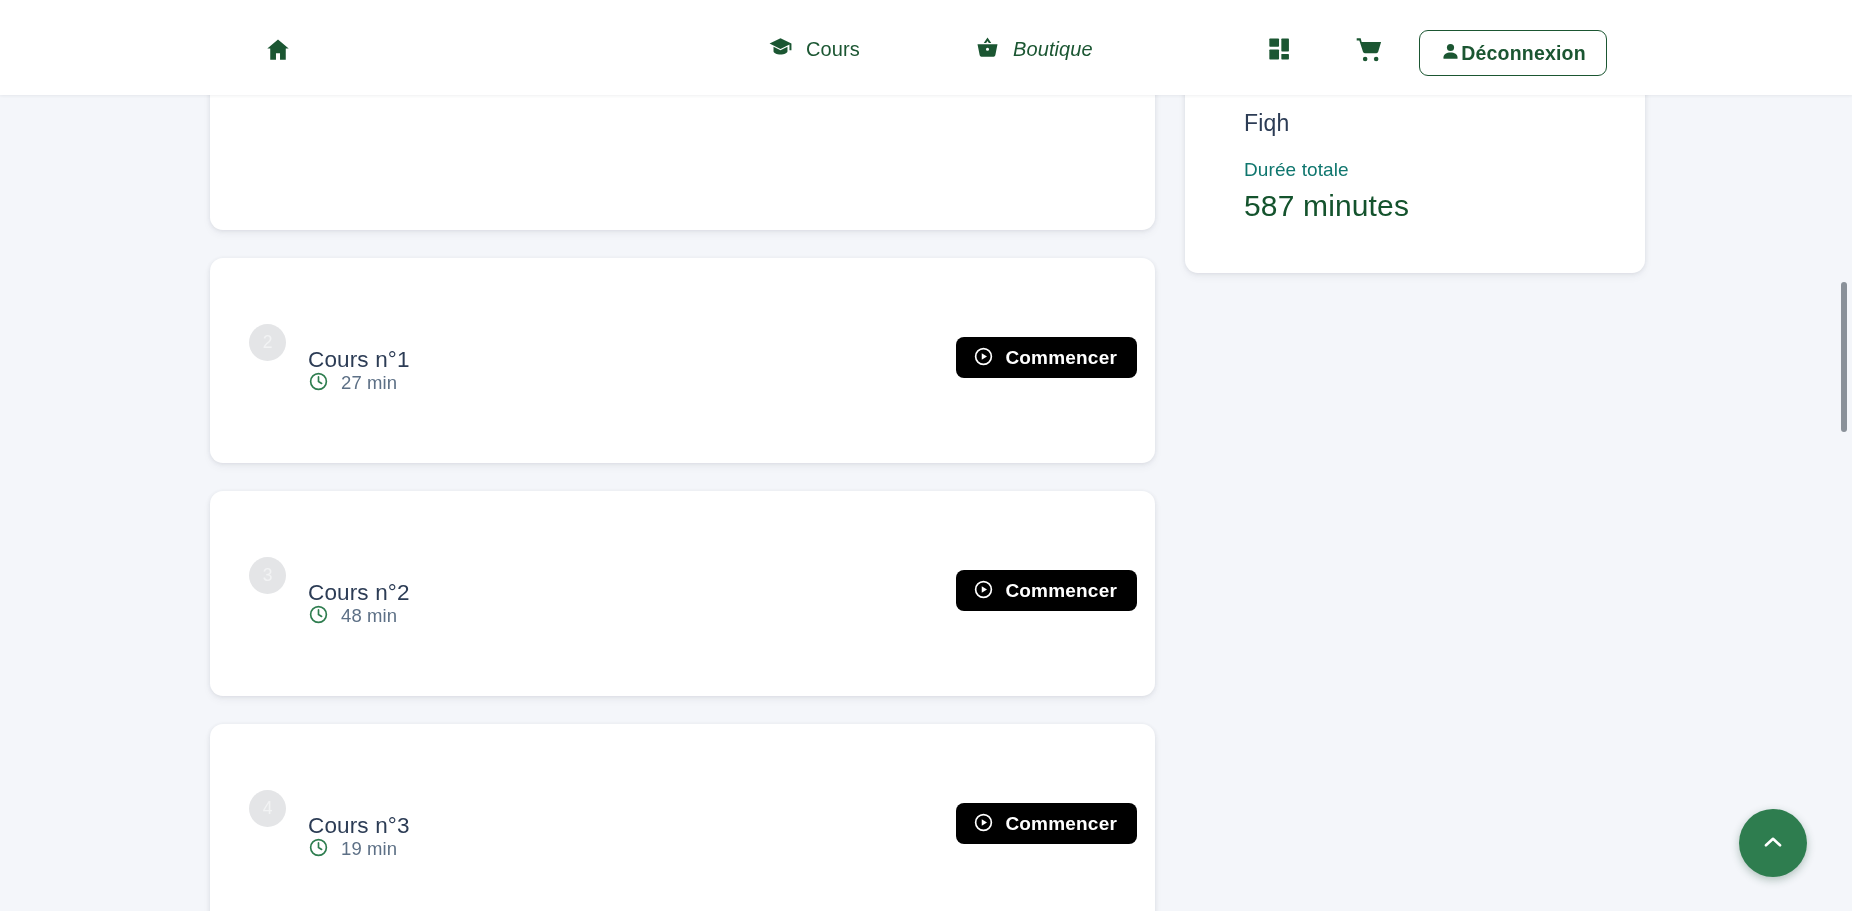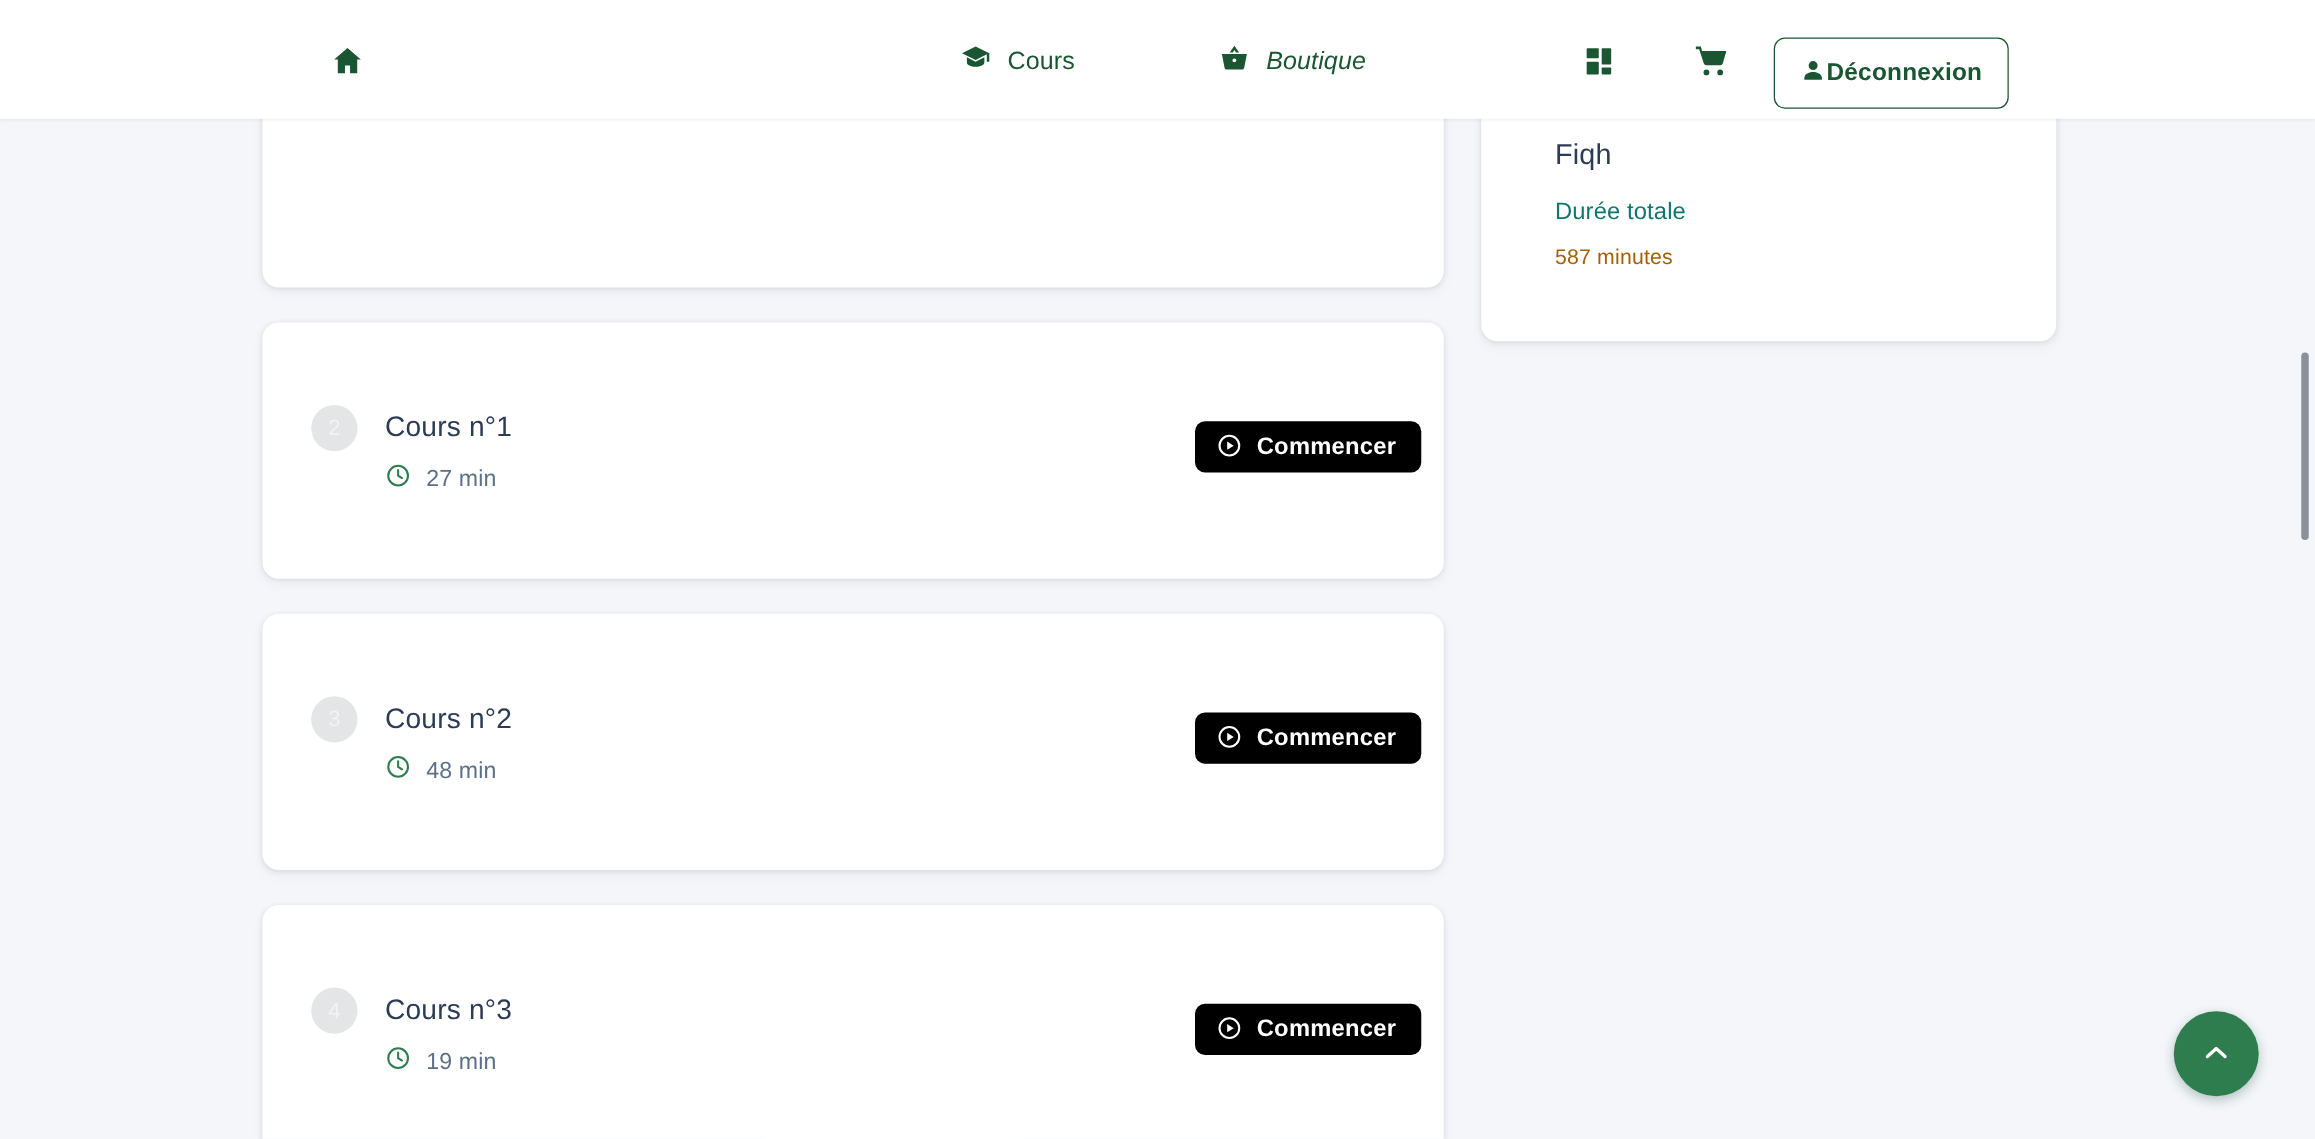--- a/index.html
+++ b/index.html
@@ -41,21 +41,21 @@
     position: absolute; top: 33px;
     width: 38px; height: 36px;
     display: flex; align-items: center; justify-content: center;
     cursor: pointer;
   }
   #nav-dashboard { left: 1262px; }
   #nav-cart { left: 1350px; }
 
   .logout-btn {
     position: absolute; left: 1419px; top: 30px;
-    width: 188px; height: 57px;
+    width: 188px; height: 46px;
     border: 1.6px solid #1b5632;
     border-radius: 9px;
     background: #ffffff;
     display: flex; align-items: center; justify-content: center;
     gap: 0;
     cursor: pointer;
   }
   .logout-btn .lbl {
     font-size: 19.5px; font-weight: bold; color: #1b5632;
     letter-spacing: .2px; white-space: nowrap;
@@ -83,21 +83,21 @@
   }
   .card-badge {
     position: absolute; left: 39px; top: 66px;
     width: 37px; height: 37px;
     border-radius: 50%;
     background: #e4e5e7;
     display: flex; align-items: center; justify-content: center;
     font-size: 17.5px; color: #f2f3f4; font-weight: 500;
   }
   .card-title {
-    position: absolute; left: 98px; top: 68px;
+    position: absolute; left: 98px; top: 86px;
     font-size: 22.5px; color: #2c3c55; letter-spacing: .15px;
     line-height: 32px; white-space: nowrap;
   }
   .card-duration {
     position: absolute; left: 98px; top: 112px;
     display: flex; align-items: flex-end; gap: 12px;
   }
   .card-duration .dur-txt {
     font-size: 18.5px; color: #5d7086; letter-spacing: .1px;
     line-height: 26px; white-space: nowrap;
@@ -128,21 +128,21 @@
     font-size: 23px; color: #2c3c55; letter-spacing: .15px;
     line-height: 32px;
   }
   .side-label {
     position: absolute; left: 59px; top: 179px;
     font-size: 19px; color: #0f766e; letter-spacing: .1px;
     line-height: 27px;
   }
   .side-value {
     position: absolute; left: 59px; top: 213px;
-    font-size: 17px; color: #a16207; letter-spacing: .15px;
+    font-size: 30px; color: #14532d; letter-spacing: .15px;
     line-height: 32px;
   }
 
   
   .fab-top {
     position: absolute; right: 45px; bottom: 34px;
     width: 68px; height: 68px;
     border-radius: 50%;
     background: #2e7d4f;
     border: none;

